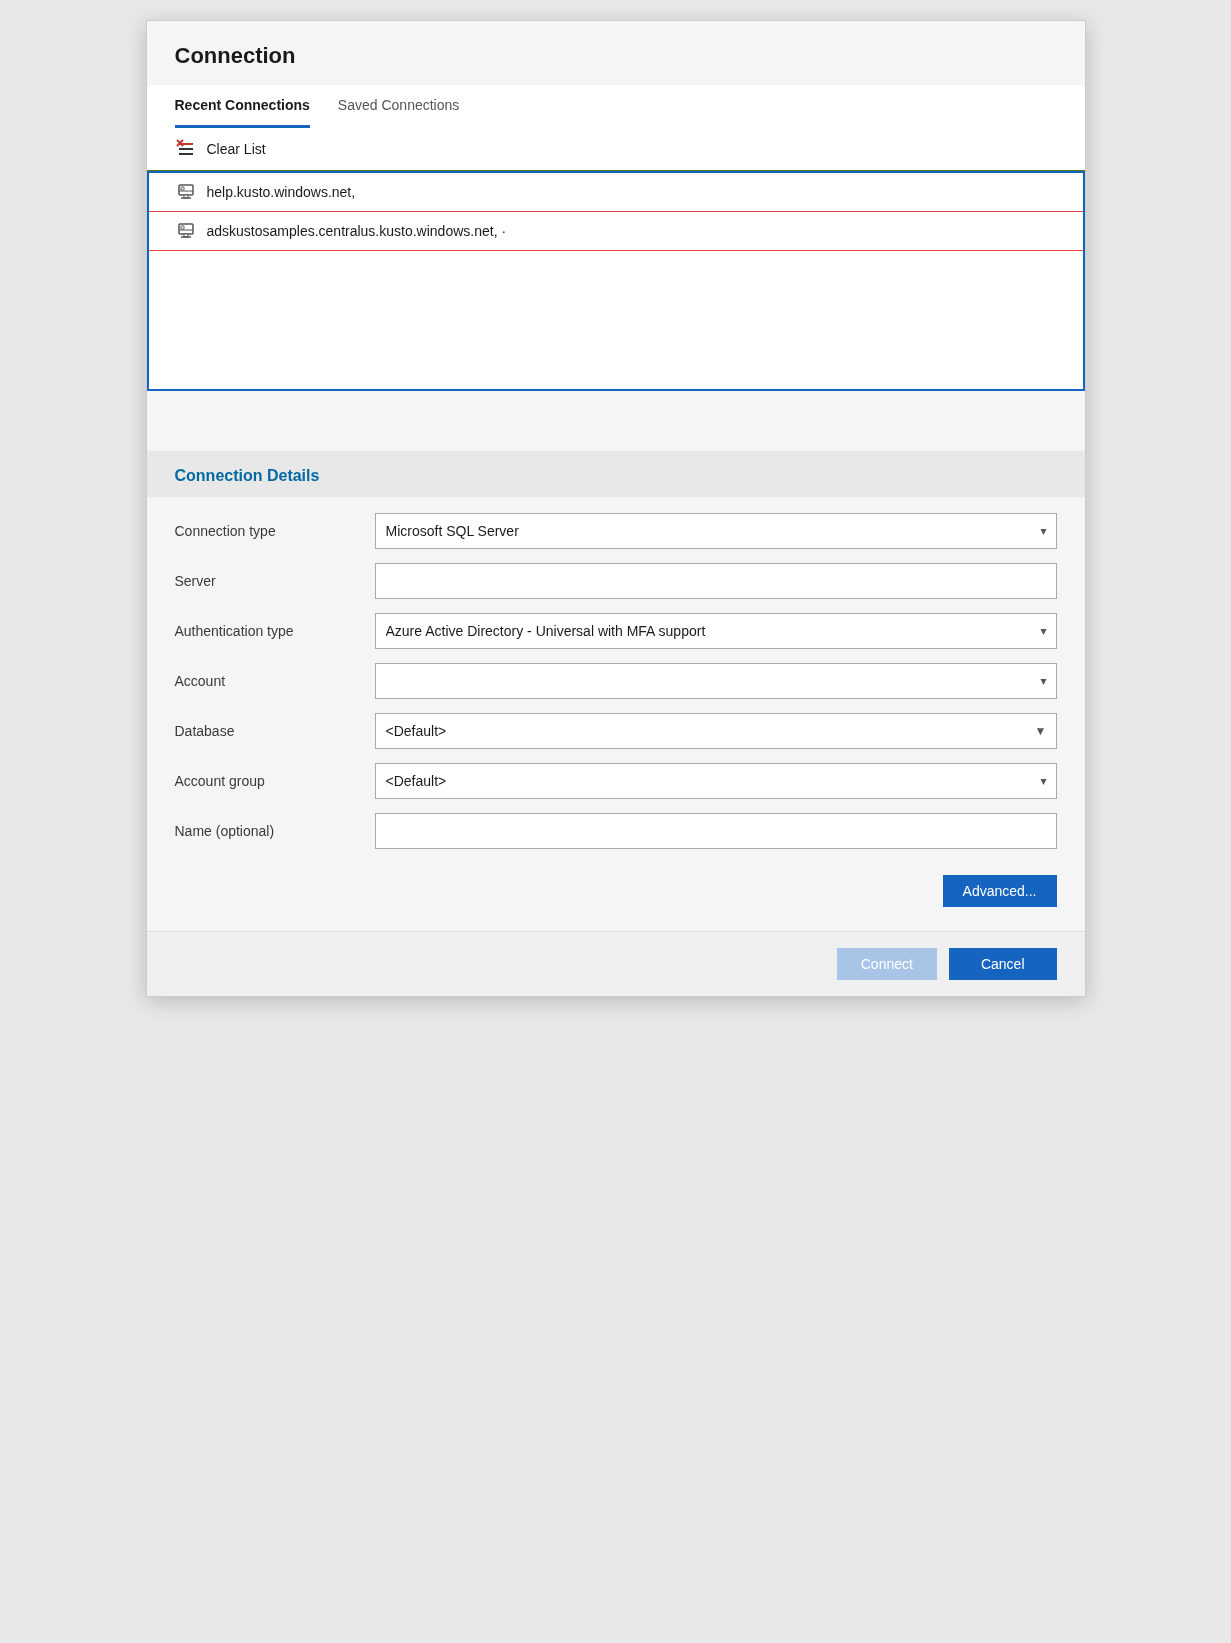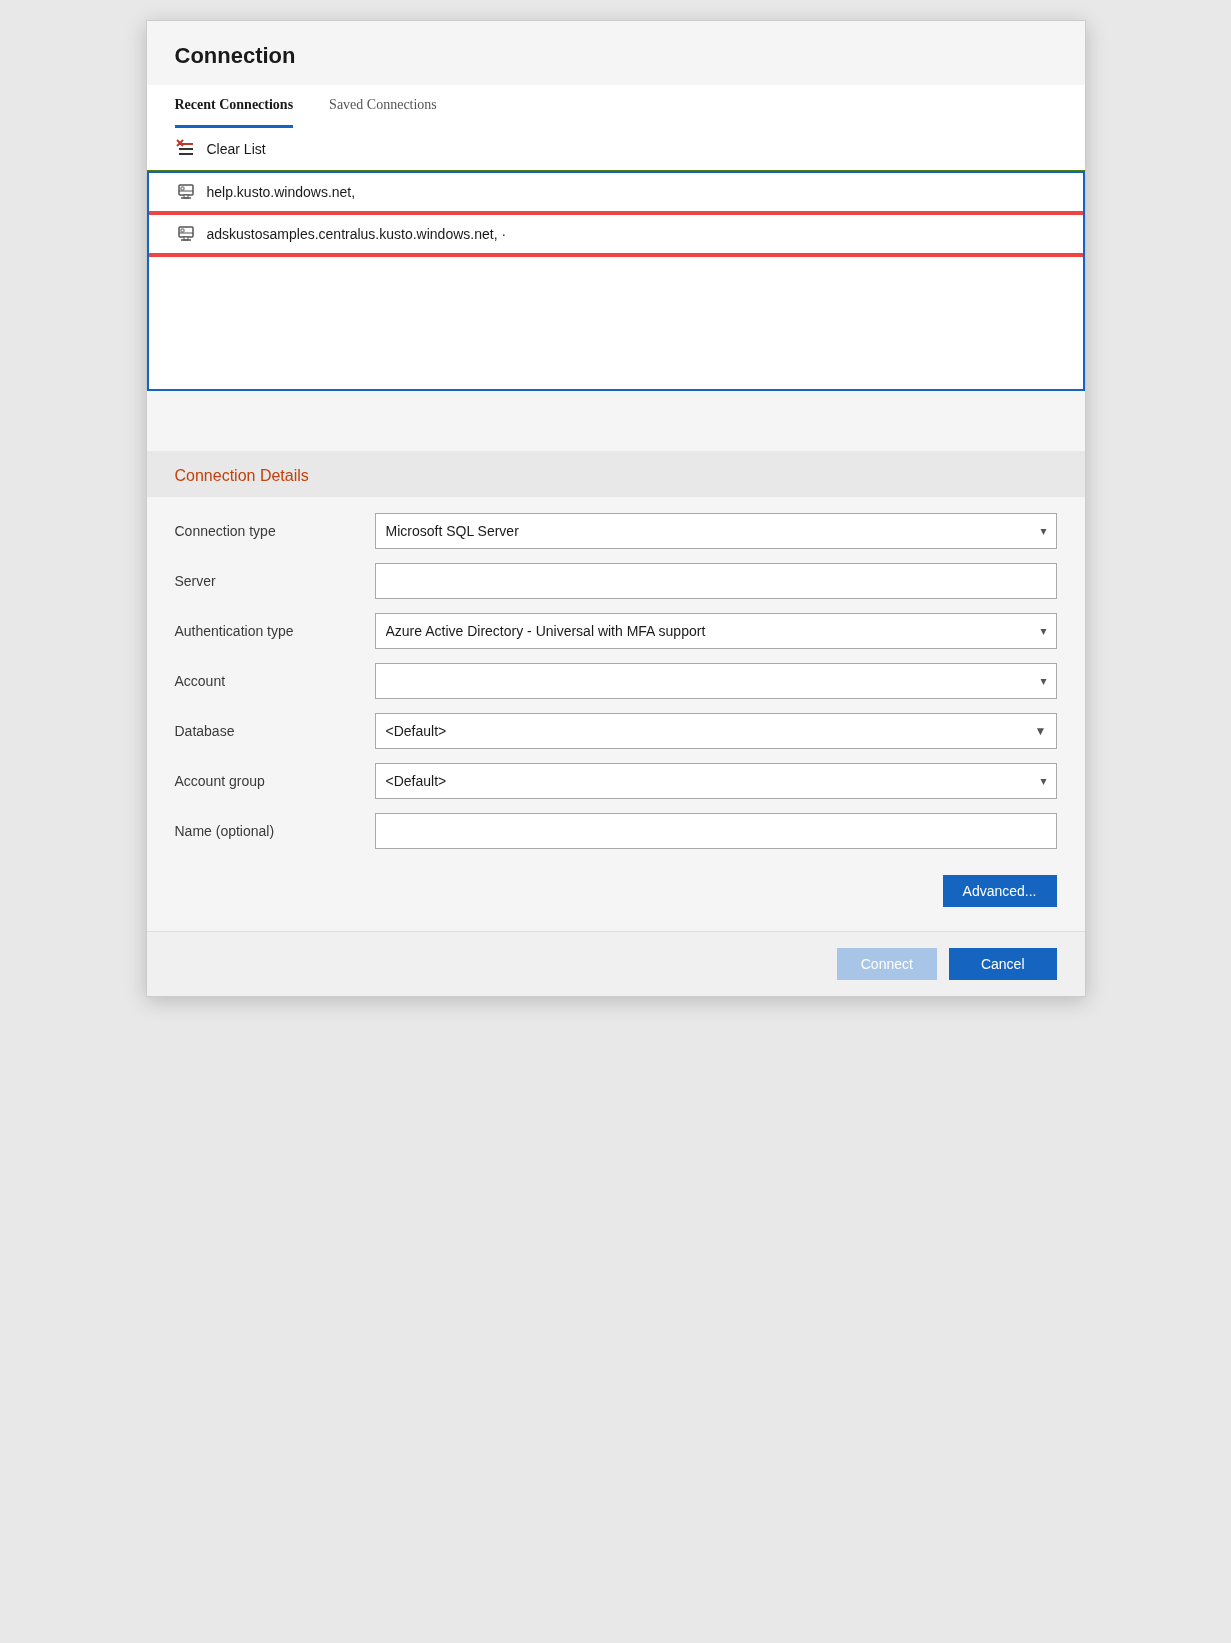--- a/index.html
+++ b/index.html
@@ -29,22 +29,21 @@
       font-weight: 600;
       color: #1a1a1a;
     }
     .tabs-section {
       background: #ffffff;
       padding: 0 28px;
       border-bottom: none;
     }
     .tabs {
       display: flex;
-      gap: 8px;
-      font-family: Liberation Serif, serif;
+      gap: 0;
     }
     .tab {
       padding: 12px 0;
       margin-right: 28px;
       font-size: 14px;
       color: #555;
       cursor: pointer;
       border-bottom: 3px solid transparent;
       font-weight: 400;
     }
@@ -79,43 +78,43 @@
       min-height: 220px;
     }
     .connection-item {
       display: flex;
       align-items: center;
       gap: 12px;
       padding: 10px 28px;
       font-size: 14px;
       color: #1a1a1a;
       cursor: pointer;
-      border-bottom: 4px solid #ef4444;
+      border-bottom: 1px solid #ef4444;
     }
     .connection-item-icon {
       width: 18px;
       height: 18px;
       flex-shrink: 0;
     }
     .spacer-section {
       background: #f5f5f5;
       height: 60px;
     }
     .connection-details-section {
       background: #f5f5f5;
       padding: 0 0 0 0;
     }
     .details-header {
       padding: 16px 28px 12px 28px;
       background: #e8e8e8;
     }
     .details-header h2 {
       font-size: 16px;
-      font-weight: 400;
-      color: #c2410c;
+      font-weight: 700;
+      color: #0369a1;
     }
     .details-form {
       padding: 16px 28px;
       background: #f5f5f5;
       display: flex;
       flex-direction: column;
       gap: 0;
       justify-content: space-between;
     }
     .form-row {

